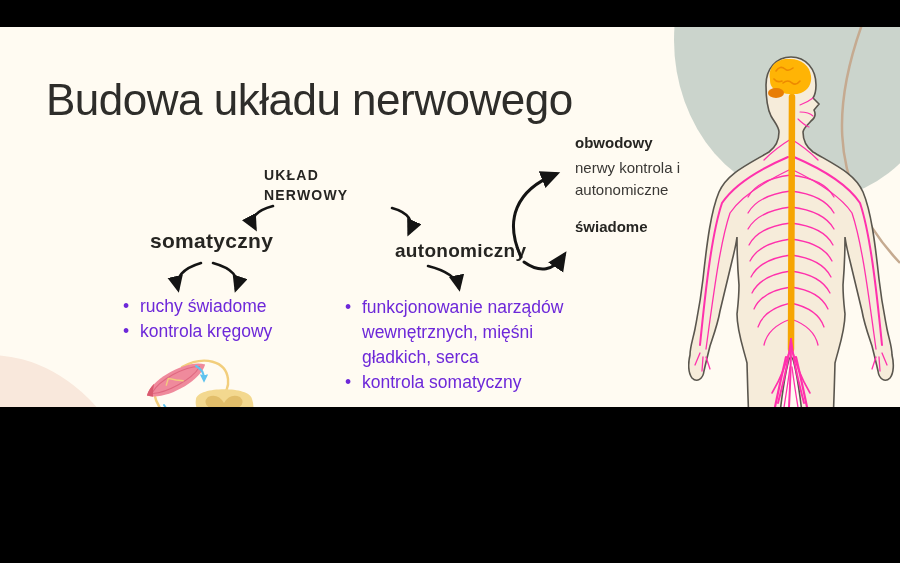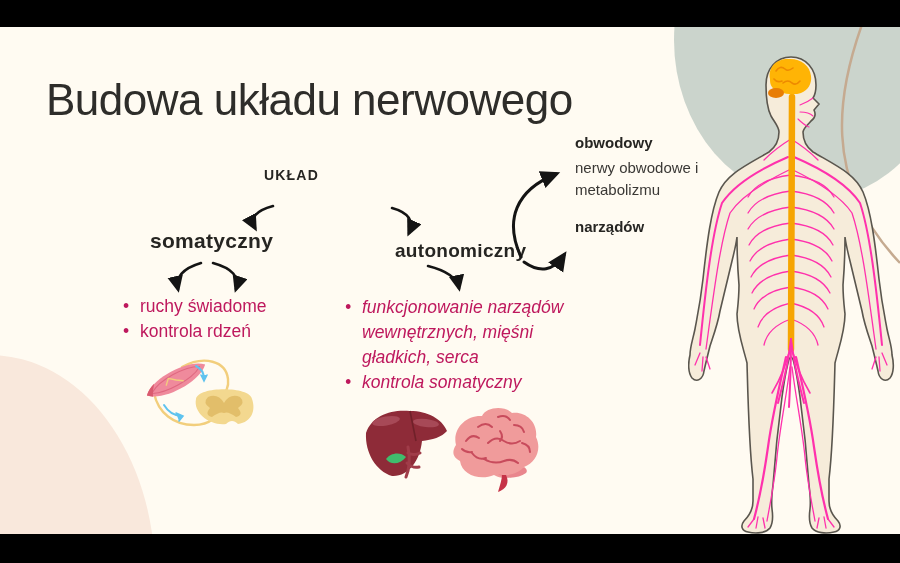--- a/index.html
+++ b/index.html
@@ -2,21 +2,21 @@
 <html><head>
 <meta charset="utf-8">
 <style>
   html,body{margin:0;padding:0;background:#000;}
   .stage{
     position:relative;width:900px;height:563px;margin:0 auto;
     background:#000;overflow:hidden;
     font-family:"Liberation Sans","DejaVu Sans",sans-serif;
   }
   .slide{
-    position:absolute;left:0;top:27px;width:900px;height:507px;
+    position:absolute;left:0;top:27px;width:900px;height:380px;
     background:#FFFBF2;overflow:hidden;
   }
   
   .sage-circle{
     position:absolute;left:674px;top:-147px;width:276px;height:320px;
     border-radius:50%;background:#CBD4CC;z-index:1;
   }
   .peach-blob{
     position:absolute;left:-175px;top:328px;width:330px;height:440px;
     border-radius:50%;background:#F9E8DC;z-index:1;
@@ -33,26 +33,26 @@
     font-size:14px;letter-spacing:1.2px;line-height:1.4;}
   .somatic-node{left:150px;top:202px;font-size:21px;letter-spacing:.3px;}
   .autonomic-node{left:395px;top:213px;font-size:19px;letter-spacing:.3px;}
   .side-block{position:absolute;z-index:5;width:140px;font-size:15px;
     color:#3A3835;line-height:1.5;}
   .side-block .lbl{font-weight:bold;color:#262522;margin-bottom:2px;}
   .peripheral-block{left:575px;top:105px;}
   .central-block{left:575px;top:189px;}
   ul.bullets{
     position:absolute;z-index:5;margin:0;padding:0;list-style:none;
-    font-size:17.5px;color:#be185d;line-height:1.42;
+    font-size:17.5px;color:#6d28d9;line-height:1.42;
   }
   ul.bullets li{padding-left:17px;position:relative;}
   ul.bullets li::before{content:"•";position:absolute;left:0;top:0;}
   .somatic-bullets{left:123px;top:267px;width:190px;}
-  .autonomic-bullets{left:345px;top:268px;width:245px;font-style:italic;}
+  .autonomic-bullets{left:345px;top:268px;width:245px;}
   .arrows{position:absolute;left:0;top:0;z-index:6;pointer-events:none;}
   .illo{position:absolute;z-index:5;}
   .muscle-illo{left:140px;top:326px;}
   .liver-illo{left:364px;top:378px;}
   .brain-illo{left:448px;top:374px;}
 </style>
 </head>
 <body>
 
 <div class="stage">
@@ -130,35 +130,36 @@
           <path d="M 95 56 q 5 -4 9 0 q 4 3 8 -2"></path>
           <path d="M 86 52 q 3 4 8 2"></path>
         </g>
       </g>
     </svg>
 
     <div class="title">Budowa układu nerwowego</div>
 
     <div class="node root-node">
       <div>UKŁAD</div>
+      <div>NERWOWY</div>
     </div>
     <div class="node somatic-node">somatyczny</div>
     <div class="node autonomic-node">autonomiczny</div>
 
     <div class="side-block peripheral-block">
       <div class="lbl">obwodowy</div>
-      <div>nerwy obwodowe i metabolizmu</div>
+      <div>nerwy kontrola i autonomiczne</div>
     </div>
     <div class="side-block central-block">
-      <div class="lbl">narządów</div>
+      <div class="lbl">świadome</div>
     </div>
 
     <ul class="bullets somatic-bullets">
       <li>ruchy świadome</li>
-      <li>kontrola rdzeń</li>
+      <li>kontrola kręgowy</li>
     </ul>
     <ul class="bullets autonomic-bullets">
       <li>funkcjonowanie narządów wewnętrznych, mięśni gładkich, serca</li>
       <li>kontrola somatyczny</li>
     </ul>
 
     <svg class="arrows" width="900" height="507" viewBox="0 0 900 507">
       <defs>
         <marker id="ah" markerWidth="7" markerHeight="7" refX="5" refY="3" orient="auto">
           <path d="M0,0 L6.5,3 L0,6 Z" fill="#141414"></path>

